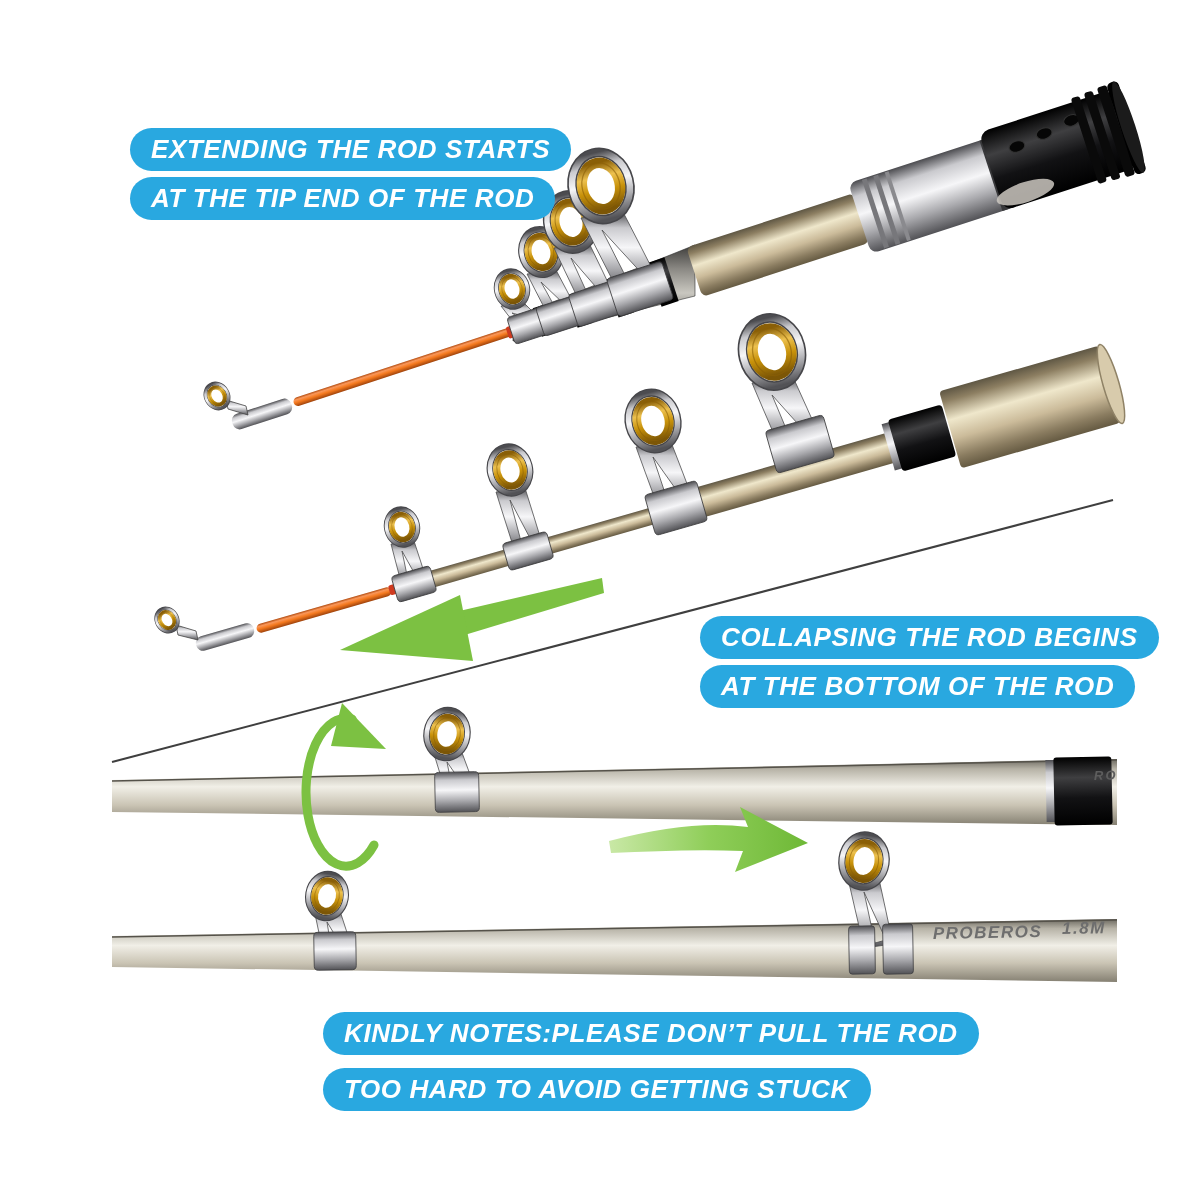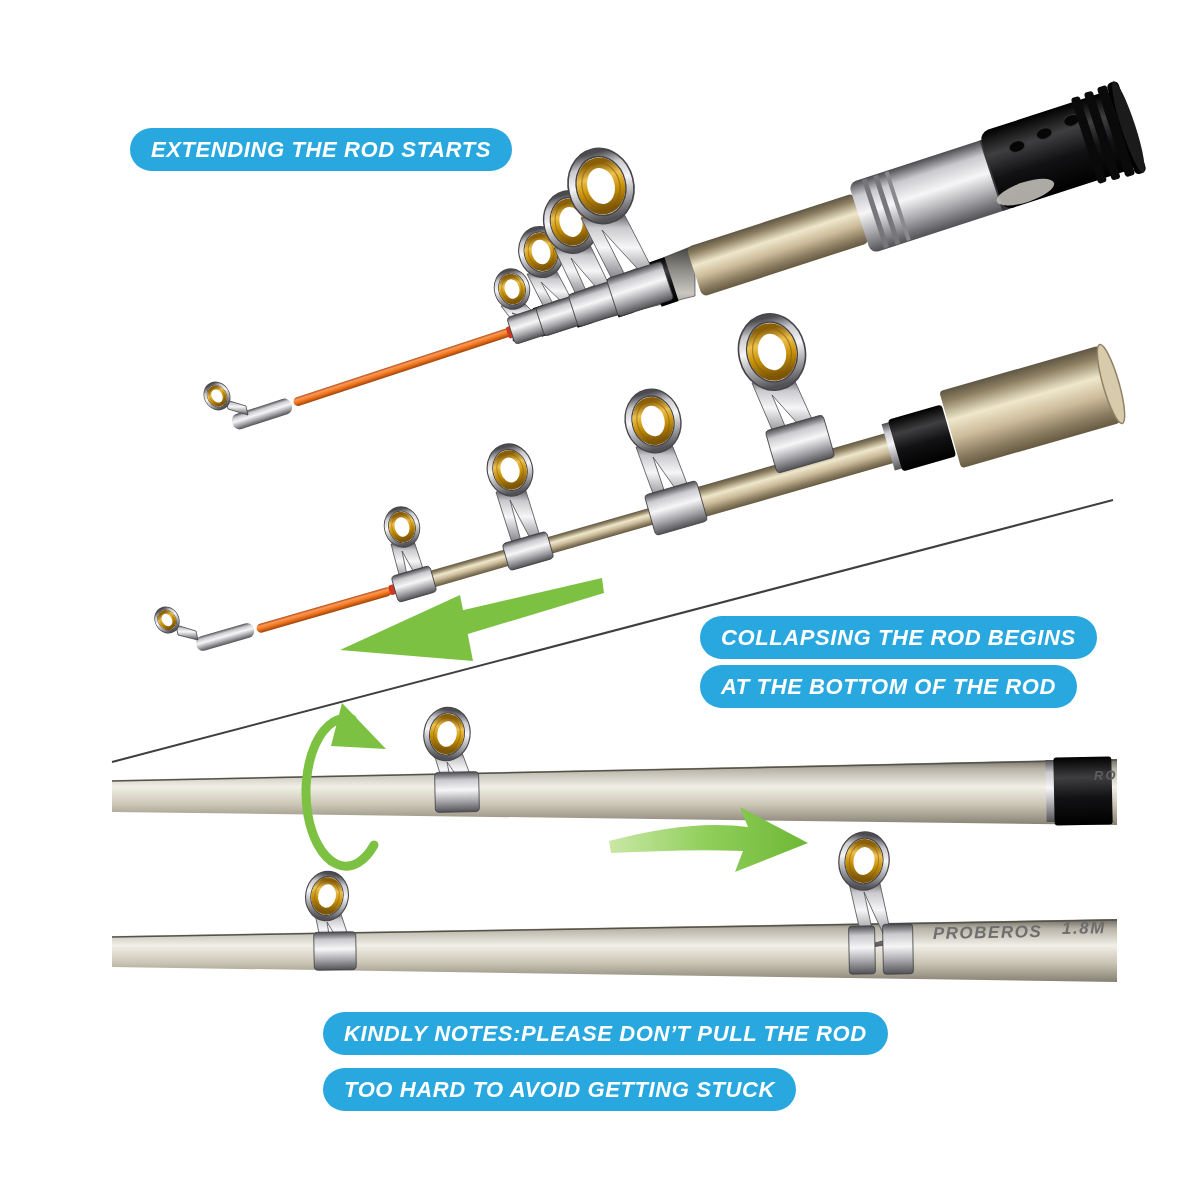--- a/index.html
+++ b/index.html
@@ -1,21 +1,21 @@
 <!DOCTYPE html>
 <html><head>
 <meta charset="utf-8">
 <style>
   html,body{margin:0;padding:0;background:#ffffff;}
   .stage{position:relative;width:1200px;height:1200px;background:#ffffff;overflow:hidden;
          font-family:"Liberation Sans",sans-serif;}
   .stage svg{position:absolute;left:0;top:0;}
   .pill{position:absolute;background:#29a8e0;color:#ffffff;
         font-family:"Liberation Sans",sans-serif;
-        font-style:italic;font-weight:700;font-size:22px;line-height:31px;
+        font-style:italic;font-weight:700;font-size:26px;line-height:31px;
         letter-spacing:.6px;padding:6px 21px;border-radius:24px;white-space:nowrap;}
 </style>
 </head>
 <body>
 
 <div class="stage">
 
 <svg width="1200" height="1200" viewBox="0 0 1200 1200">
   <defs>
     <linearGradient id="gRodChamp" x1="0" y1="0" x2="0" y2="1">
@@ -213,20 +213,21 @@
     </g>
     <g>
       <path d="M581,218 L623,212 L659,282 L618,291 Z M602,230 L629,283 L646,278 Z" fill-rule="evenodd" fill="url(#gMetal)" stroke="#4b4b4d" stroke-width=".8"></path>
       <rect transform="translate(640,289) rotate(-18)" x="-29" y="-20" width="58" height="40" rx="4" fill="url(#gMetal)" stroke="#3c3c3e" stroke-width=".8"></rect>
       <use href="#guideRing" transform="translate(601,186) rotate(-14) scale(1.3)"></use>
     </g>
   </g>
 </svg>
 
 <div class="pill" style="left:130px;top:128px">EXTENDING THE ROD STARTS</div>
+<div class="pill" style="left:130px;top:177px">AT THE TIP END OF THE ROD</div>
 
 <div class="pill" style="left:700px;top:665px">AT THE BOTTOM OF THE ROD</div>
 <div class="pill" style="left:700px;top:616px">COLLAPSING THE ROD BEGINS</div>
 
 <div class="pill" style="left:323px;top:1012px">KINDLY NOTES:PLEASE DON’T PULL THE ROD</div>
 <div class="pill" style="left:323px;top:1068px">TOO HARD TO AVOID GETTING STUCK</div>
 
 </div>
 
 </body></html>

